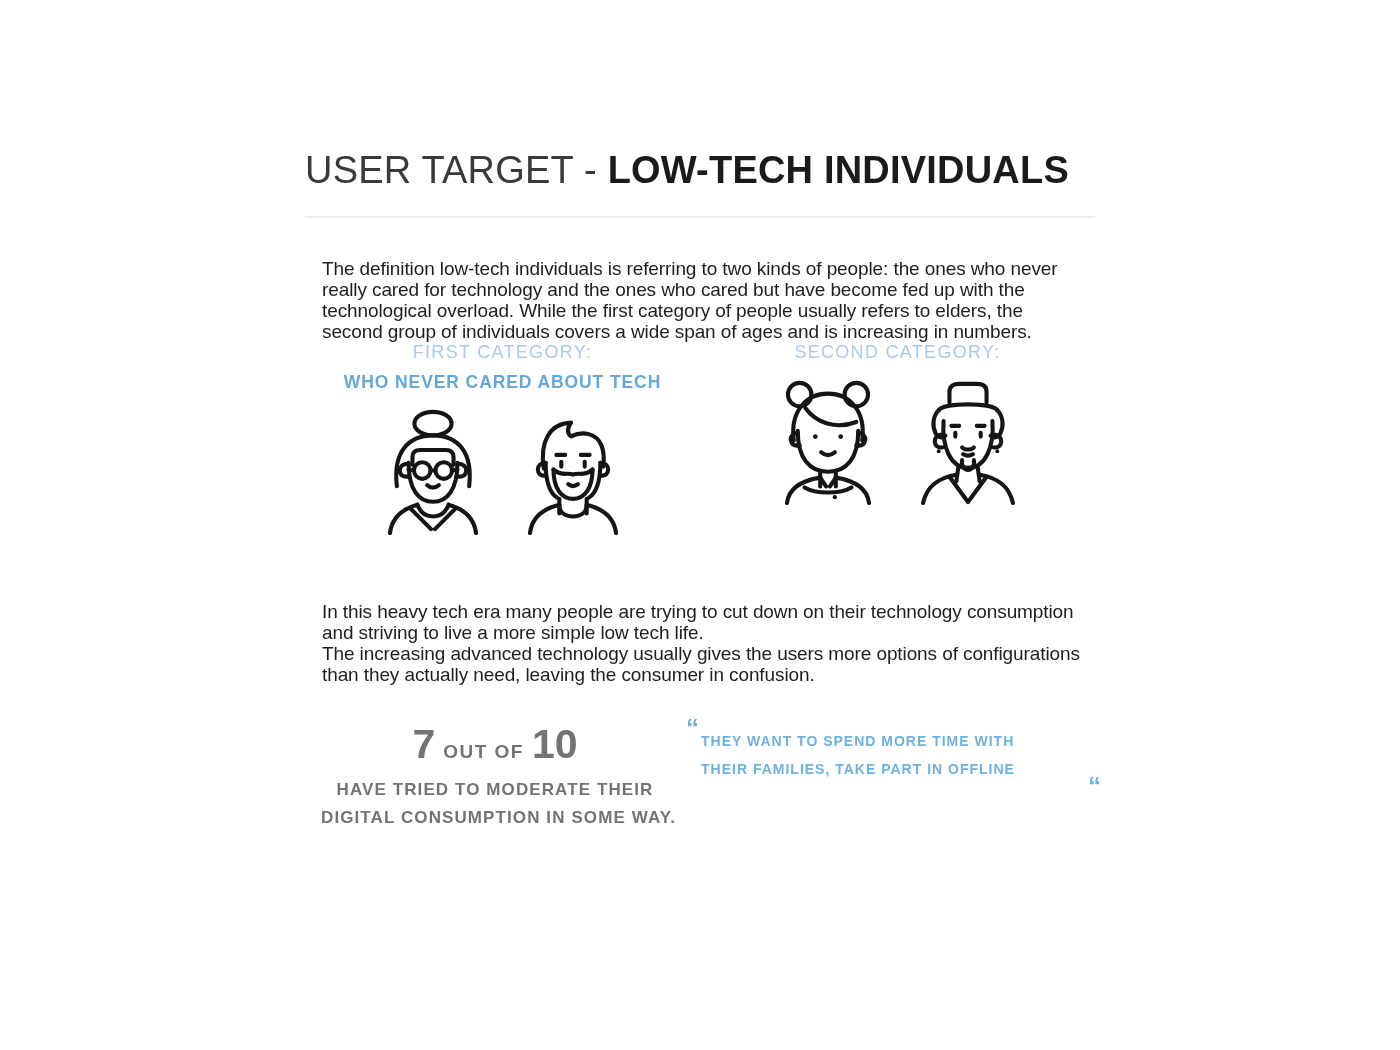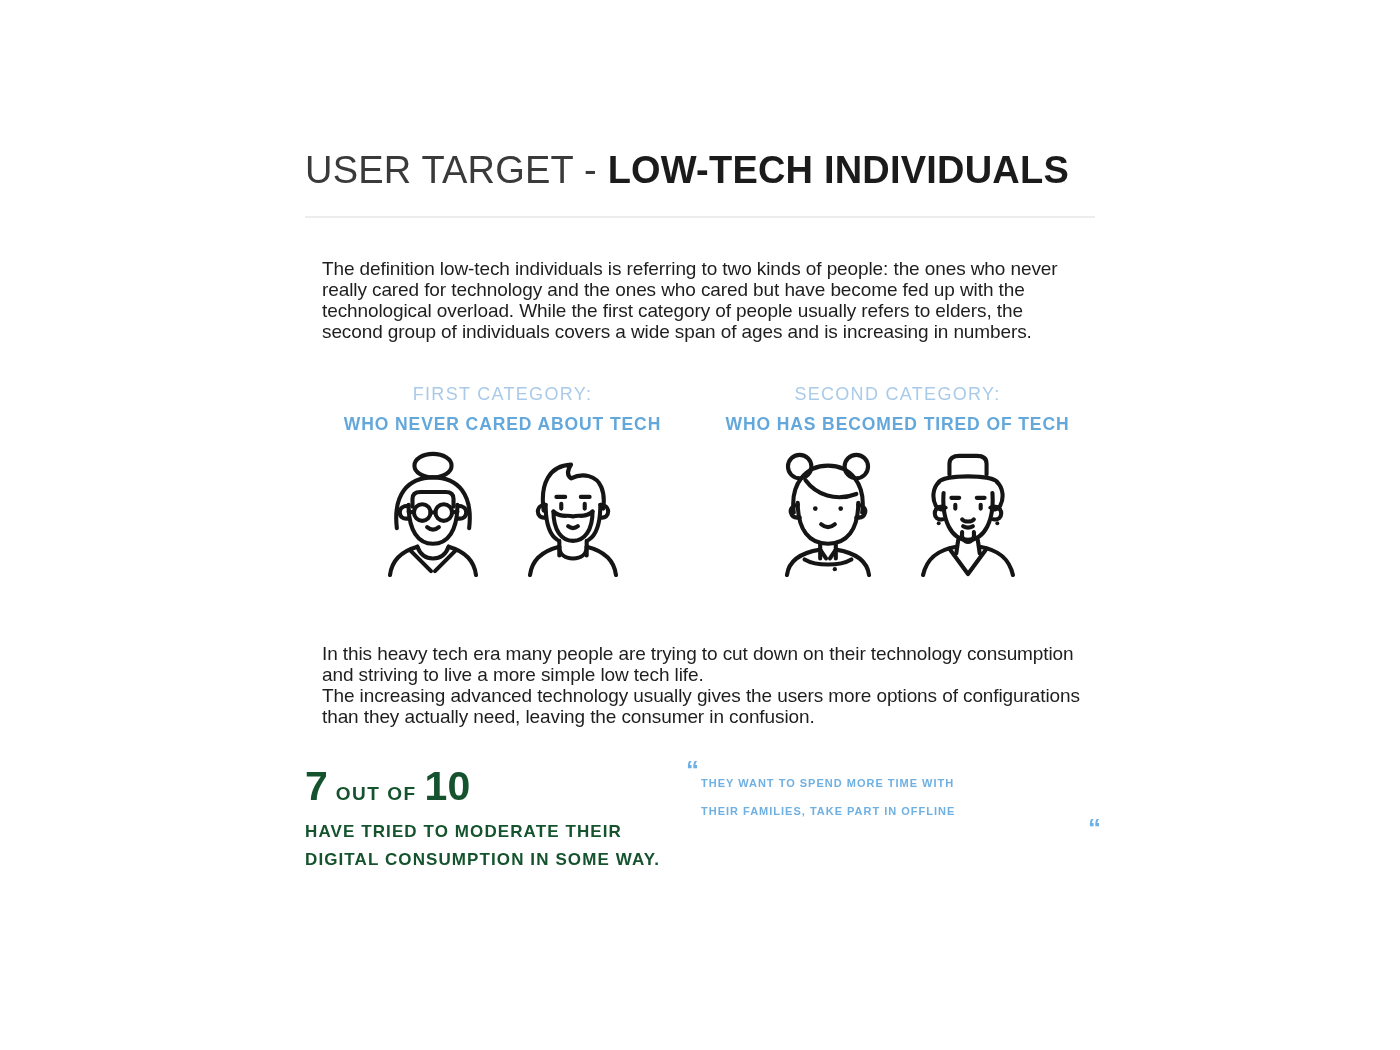--- a/index.html
+++ b/index.html
@@ -12,38 +12,38 @@
   .title .t-light { font-weight:300; color:#3a3a3a; }
   .title .t-bold  { font-weight:700; color:#1b1b1b; }
   .divider { margin-top:22px; height:2px; background:#ededed; width:100%; }
 
   
   .body-par { margin-top:40px; margin-left:17px; width:758px; font-size:19px; line-height:21px; color:#1e1e1e; letter-spacing:-0.1px; }
   .body-par.middle { margin-top:66px; }
   .body-par.middle2 { margin-top:0; }
 
   
-  .categories { display:flex; margin-top:42px; }
+  .categories { display:flex; }
   .category { flex:1; text-align:center; }
   .cat-label { font-size:18px; letter-spacing:1.3px; color:#a9cbe9; font-weight:400; }
   .cat-heading { margin-top:9px; font-size:17.5px; font-weight:700; letter-spacing:0.9px; color:#63a7db; }
   .icons { margin-top:15px; display:flex; justify-content:center; gap:42px; align-items:flex-end; }
   .avatar { width:98px; height:127px; display:block; }
   .avatar path, .avatar circle, .avatar ellipse { fill:none; stroke:#151515; stroke-width:4.2; stroke-linecap:round; stroke-linejoin:round; }
   .avatar .dot { fill:#151515; stroke:none; }
 
   
   .bottom { position:relative; margin-top:36px; height:140px; }
-  .stat { position:absolute; left:0; top:0; width:348px; text-align:left; color:#14532d; }
+  .stat { position:absolute; left:16px; top:0; width:348px; text-align:center; color:#737373; }
   .stat-top { font-weight:700; margin-bottom:8px; }
   .stat-big { font-size:41px; letter-spacing:0; }
   .stat-mid { font-size:19px; letter-spacing:1.5px; margin:0 8px; }
   .stat-line { font-size:17px; font-weight:700; letter-spacing:1.1px; line-height:28.5px; white-space:nowrap; }
   .quote { position:absolute; left:383px; top:6px; width:407px; color:#6fb0e2; }
-  .q-line { padding-left:13px; font-size:11px; font-weight:700; letter-spacing:1px; line-height:28.5px; white-space:nowrap; }
+  .q-line { padding-left:13px; font-size:14px; font-weight:700; letter-spacing:1px; line-height:28.5px; white-space:nowrap; }
   .q-open { position:absolute; left:-2px; top:-14px; font-size:26px; font-weight:700; letter-spacing:-2px; }
   .q-close { position:absolute; right:-4px; bottom:-18px; font-size:26px; font-weight:700; letter-spacing:-2px; }
 </style>
 </head>
 <body>
 
 <div class="page">
   <div class="content">
 
     <h1 class="title"><span class="t-light">USER TARGET - </span><span class="t-bold">LOW-TECH INDIVIDUALS</span></h1>
@@ -84,21 +84,20 @@
             <path d="M45,78 Q50,82 55,78"></path>
             <path d="M36,93 L36,108 M64,93 L64,108"></path>
             <path d="M6,128 C8,111 20,103 36,99 M94,128 C92,111 80,103 64,99"></path>
             <path d="M36,99 C36,107 42,111 50,111 C58,111 64,107 64,99"></path>
           </svg>
         </div>
       </div>
 
       <div class="category">
         <div class="cat-label">SECOND CATEGORY:</div>
-        <div class="cat-heading">WHO HAS BECOMED TIRED OF TECH</div>
         <div class="icons">
           <svg class="avatar" viewBox="0 0 100 130">
             <circle cx="21" cy="17" r="12"></circle>
             <circle cx="79" cy="17" r="12"></circle>
             <path d="M15,64 C11,34 28,16 50,16 C72,16 89,34 85,64"></path>
             <path d="M19,54 C19,82 31,96 50,96 C69,96 81,82 81,54"></path>
             <path d="M27,31 C38,46 58,53 79,45"></path>
             <path d="M19,56 C14,57 11,60 12,64 C13,68 16,70 21,69"></path>
             <path d="M81,56 C86,57 89,60 88,64 C87,68 84,70 79,69"></path>
             <circle class="dot" cx="37" cy="60" r="2.4"></circle>

